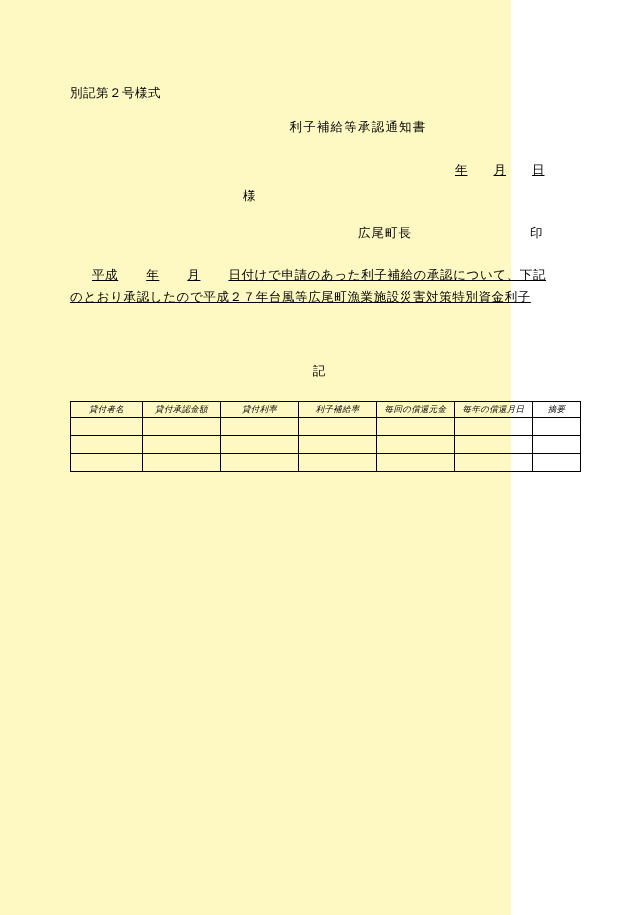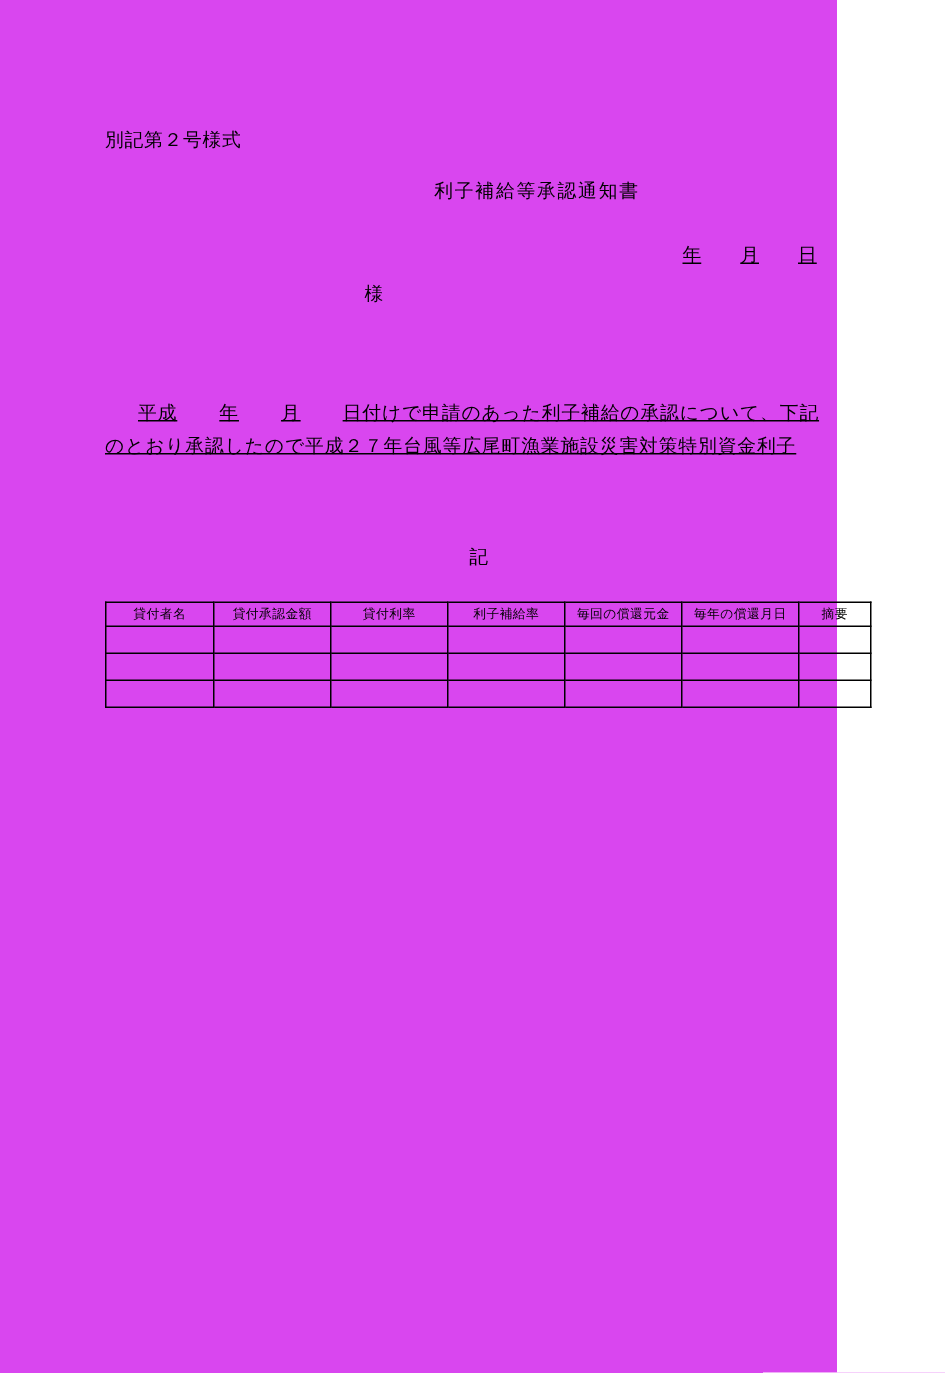--- a/index.html
+++ b/index.html
@@ -12,23 +12,23 @@
     height: 915px;
     font-family: "Liberation Serif", "DejaVu Serif", serif;
     color: #000000;
     position: relative;
     overflow: hidden;
   }
   .page {
     position: absolute;
     left: 0;
     top: 0;
-    width: 558px;
+    width: 511px;
     height: 915px;
-    background: #d946ef;
+    background: #fef9c3;
   }
   .form-no {
     position: absolute;
     left: 70px;
     top: 85px;
     font-size: 12.5px;
     letter-spacing: 0.5px;
     white-space: nowrap;
   }
   .doc-title {
@@ -119,40 +119,44 @@
     font-weight: normal;
     font-size: 8.5px;
     text-align: center;
     vertical-align: middle;
     letter-spacing: 0.3px;
     padding: 0;
   }
   table.data-table th {
     height: 15px;
     line-height: 15px;
+    font-style: italic;
   }
   table.data-table td {
     height: 17px;
   }
 </style>
 </head>
 <body>
 
 <div class="page">
 
   <div class="form-no">別記第２号様式</div>
 
   <div class="doc-title">利子補給等承認通知書</div>
 
   <div class="date-line">
     <span>年</span><span class="gap"></span><span>月</span><span class="gap"></span><span>日</span>
   </div>
 
   <div class="addressee">様</div>
 
+  <div class="issuer">
+    <span>広尾町長</span><span class="seal"></span><span>印</span>
+  </div>
 
   <div class="body-text">
     <span class="indent"></span><span>平成</span><span class="blank"></span><span>年</span><span class="blank"></span><span>月</span><span class="blank"></span><span>日付けで申請のあった利子補給の承認について、下記</span><br>
     <span>のとおり承認したので平成２７年台風等広尾町漁業施設災害対策特別資金利子</span><br>
   </div>
 
   <div class="kiji">記</div>
 
   <table class="data-table">
     <colgroup>

